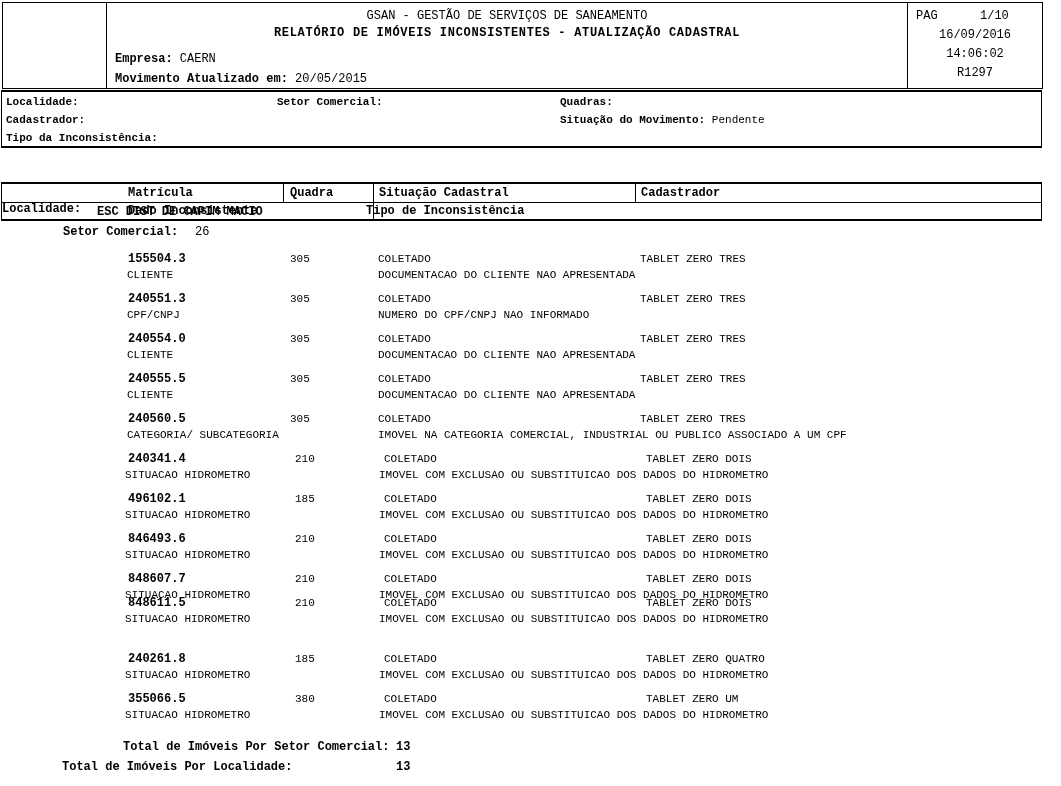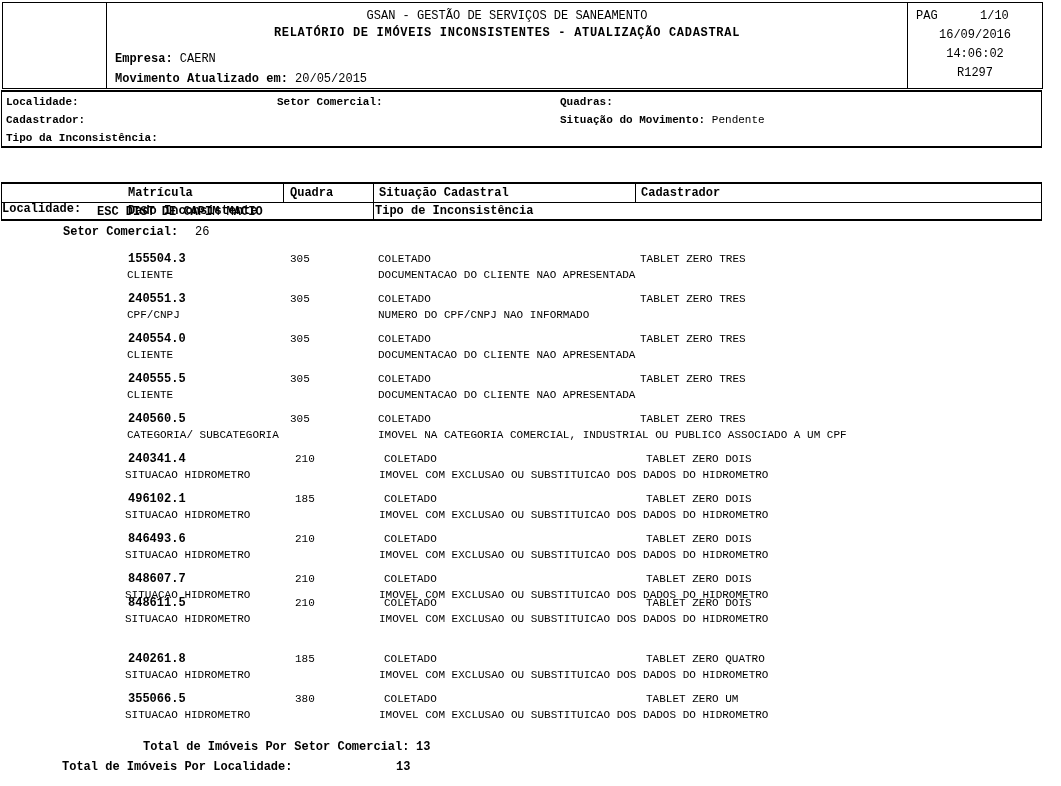--- a/index.html
+++ b/index.html
@@ -90,21 +90,21 @@
     <div id="vl-1" class="vline"></div>
     <div id="vl-2" class="vline"></div>
     <div id="vl-3" class="vline"></div>
 
     <div class="th" style="left:126px;top:2px;">Matrícula</div>
     <div class="th" style="left:288px;top:2px;">Quadra</div>
     <div class="th" style="left:377px;top:2px;">Situação Cadastral</div>
     <div class="th" style="left:639px;top:2px;">Cadastrador</div>
 
     <div class="th" style="left:126px;top:20px;">Dado Inconsistente</div>
-    <div class="th" style="left:373px;top:20px;">Tipo de Inconsistência</div>
+    <div class="th" style="left:364px;top:20px;">Tipo de Inconsistência</div>
   </div>
 
   <div class="abs f12" style="left:2px;top:202px;"><span class="b">Localidade:</span><span class="abs" style="left:95px;top:3px;font-weight:bold;">ESC DIST DE CAPIM MACIO</span></div>
 
   <div class="abs f12" style="left:63px;top:225px;"><span class="b">Setor Comercial:</span><span class="abs" style="left:132px;top:0;">26</span></div>
 
   <div>
       <div class="report-row" style="top: 252px;">
       <span class="c-mat">155504.3</span>
       <span class="c-qua">305</span>
@@ -196,17 +196,17 @@
       <div class="report-row gb" style="top: 692px;">
       <span class="c-mat">355066.5</span>
       <span class="c-qua">380</span>
       <span class="c-sit">COLETADO</span>
       <span class="c-cad">TABLET ZERO UM</span>
       <span class="c-dado">SITUACAO HIDROMETRO</span>
       <span class="c-tipo">IMOVEL COM EXCLUSAO OU SUBSTITUICAO DOS DADOS DO HIDROMETRO</span>
     </div>
     </div>
 
-  <div class="abs f12 b" style="left:123px;top:740px;margin-left:20px;"><span>Total de Imóveis Por Setor Comercial:</span><span class="abs" style="left:273px;top:0;">13</span></div>
+  <div class="abs f12 b" style="left:123px;top:740px;"><span>Total de Imóveis Por Setor Comercial:</span><span class="abs" style="left:273px;top:0;">13</span></div>
 
   <div class="abs f12 b" style="left:62px;top:760px;text-align:center;"><span>Total de Imóveis Por Localidade:</span><span class="abs" style="left:334px;top:0;">13</span></div>
 
 </div>
 
 </body></html>

